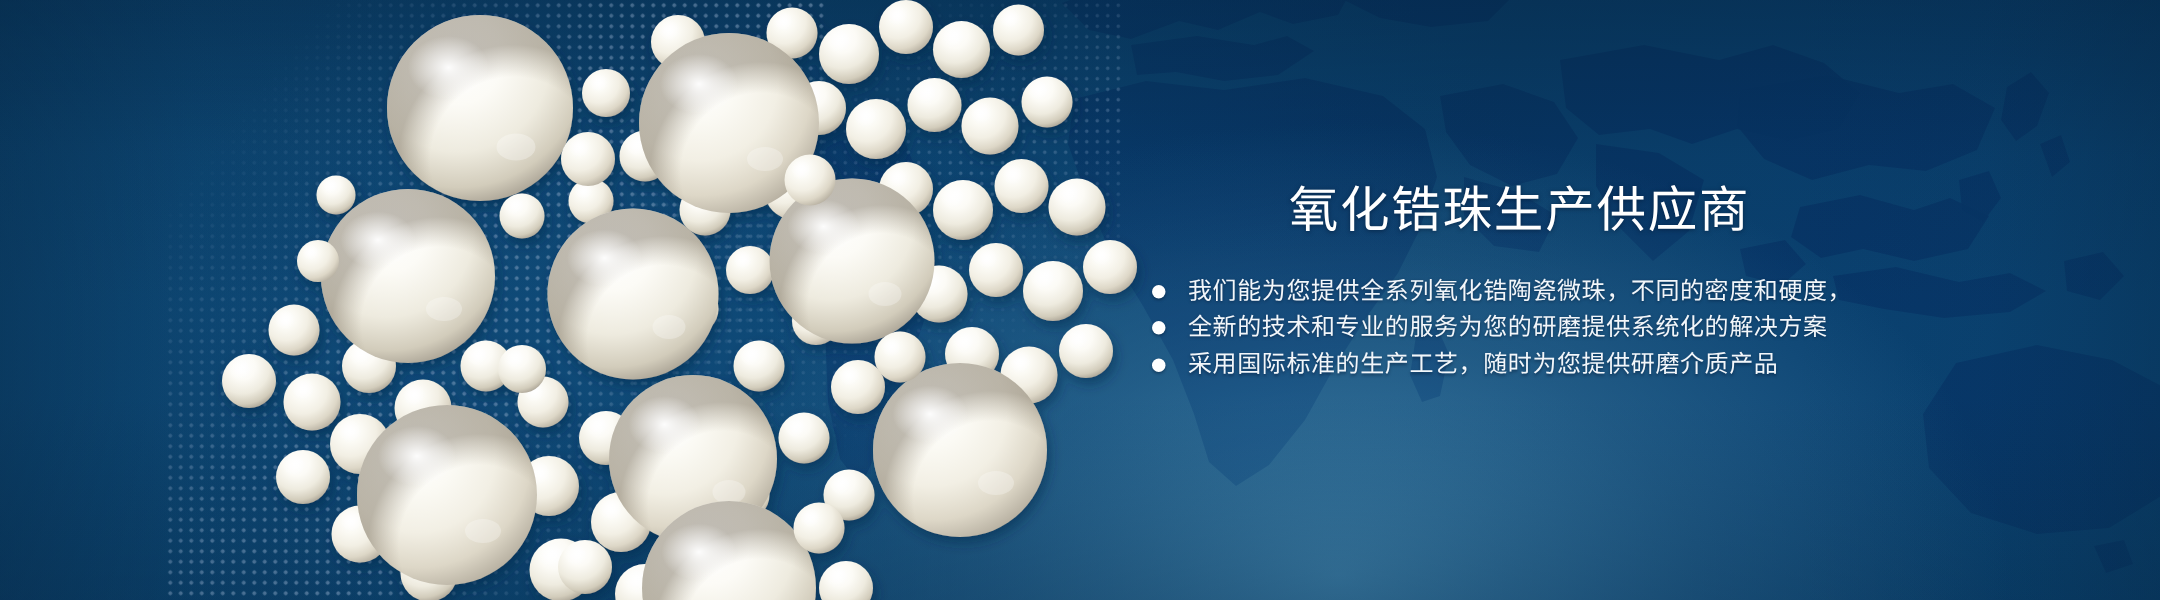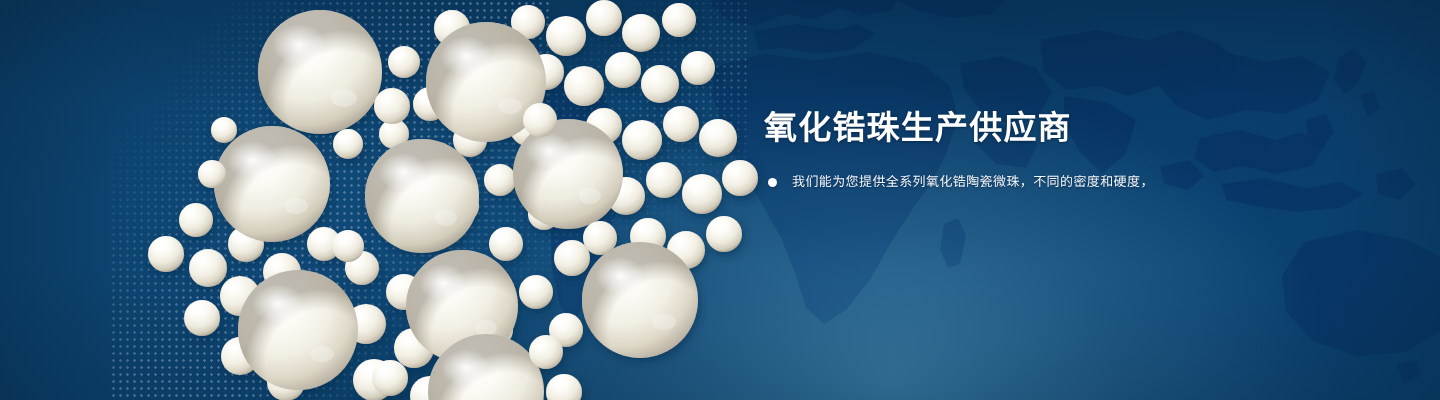--- a/index.html
+++ b/index.html
@@ -102,35 +102,36 @@
     position: absolute;
     left: 762px;
     top: 104px;
     width: 500px;
   }
   .headline {
     color: #ffffff;
     font-size: 33px;
     line-height: 1.2;
     letter-spacing: 1.2px;
-    font-weight: 700;
-    margin: 4px 0 22px 2px;
+    font-weight: 400;
+    margin: 16px 0 22px 2px;
     text-shadow: 0 1px 3px rgba(0,20,45,0.55);
     white-space: nowrap;
+    text-align: center;
   }
   .bullets {
     list-style: none;
     margin: 0;
     padding: 0;
   }
   .bullet {
     position: relative;
     padding-left: 30px;
     color: #f2f6fa;
-    font-size: 13px;
+    font-size: 16px;
     line-height: 24.5px;
     letter-spacing: 0.4px;
     text-shadow: 0 1px 2px rgba(0,20,45,0.5);
     margin-bottom: 0px;
   }
   .bullet-dot {
     position: absolute;
     left: 6px;
     top: 8px;
     width: 9px;
@@ -447,18 +448,26 @@
 
   <div class="copy">
     <h1 class="headline">氧化锆珠生产供应商</h1>
     <ul class="bullets">
 
       <li class="bullet">
         <span class="bullet-dot"></span>
         <span class="bullet-line">我们能为您提供全系列氧化锆陶瓷微珠，不同的密度和硬度，</span>
       </li>
 
-
+      <li class="bullet">
+        <span class="bullet-dot"></span>
+        <span class="bullet-line">全新的技术和专业的服务为您的研磨提供系统化的解决方案</span>
+      </li>
+
+      <li class="bullet">
+        <span class="bullet-dot"></span>
+        <span class="bullet-line">采用国际标准的生产工艺，随时为您提供研磨介质产品</span>
+      </li>
 
     </ul>
   </div>
 
 </div>
 
 </body></html>

